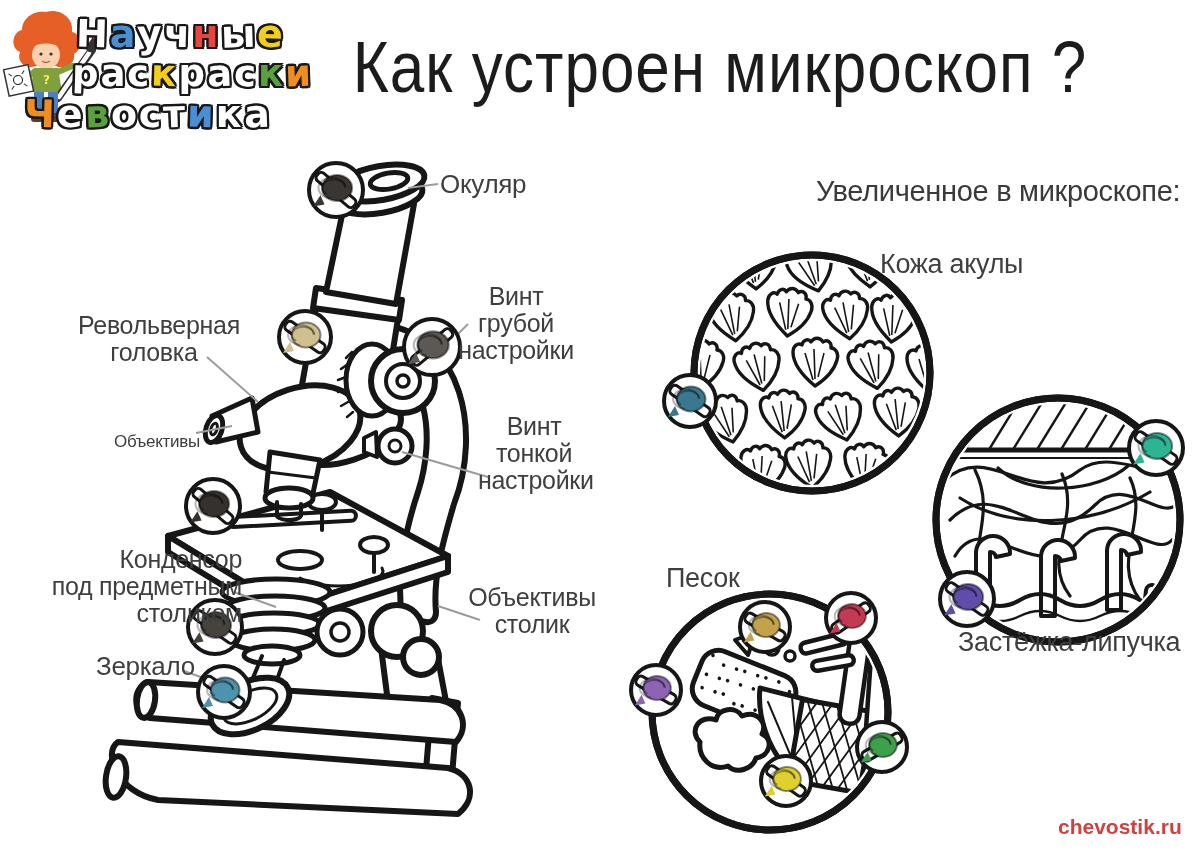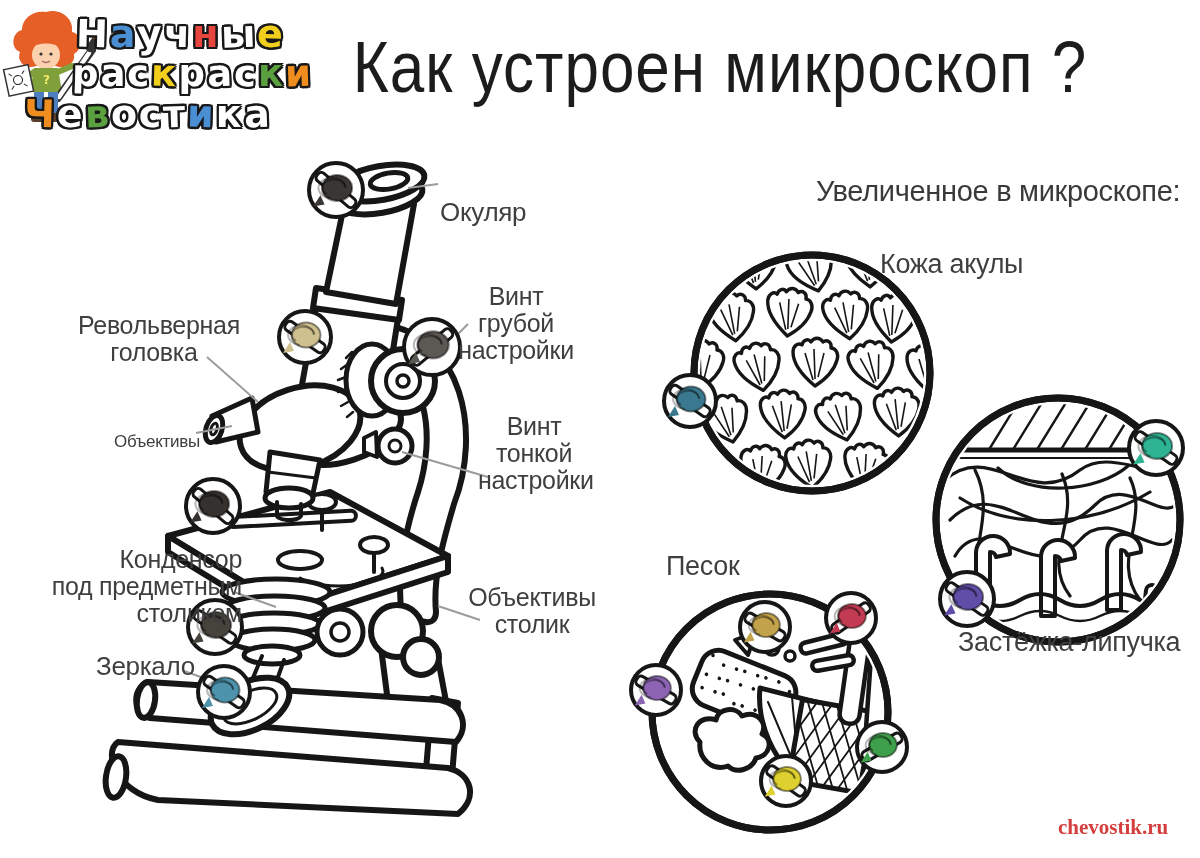--- a/index.html
+++ b/index.html
@@ -5,21 +5,21 @@
   html,body{margin:0;padding:0;background:#ffffff;}
   .canvas{position:relative;width:1200px;height:858px;background:#fff;overflow:hidden;
           font-family:"Liberation Sans",sans-serif;}
   svg{position:absolute;left:0;top:0;}
   .hand{position:absolute;white-space:pre-line;color:#3f3f3f;line-height:1.08;
         font-family:"Liberation Sans",sans-serif;letter-spacing:-0.3px;}
   .c{text-align:center;}
   .title{color:#1c1c1c;transform:scaleY(1.18);transform-origin:50% 0;letter-spacing:1px;}
   .heading{color:#3a3a3a;}
   .site{position:absolute;font-weight:bold;color:#d43f3e;letter-spacing:0px;
-        font-family:Liberation Serif, serif;}
+        font-family:Liberation Sans, sans-serif;}
   .logo-line{position:absolute;font-family:"DejaVu Sans",sans-serif;font-weight:700;
              letter-spacing:2px;white-space:nowrap;}
   .logo-line span{display:inline-block;color:#fff;
      text-shadow:-2px -2px 0 #181818,2px -2px 0 #181818,-2px 2px 0 #181818,2px 2px 0 #181818,
                  -2.4px 0 0 #181818,2.4px 0 0 #181818,0 -2.4px 0 #181818,0 2.4px 0 #181818;}
   .logo-line span:nth-child(3n){transform:rotate(-2deg);}
   .logo-line span:nth-child(3n+1){transform:rotate(1.6deg);}
 </style>
 </head>
 <body>
@@ -505,36 +505,36 @@
       <rect x="31" y="107" width="14" height="9" rx="3" fill="#5a3d2b"></rect>
       <rect x="47" y="107" width="14" height="9" rx="3" fill="#5a3d2b"></rect>
     </svg>
     <div class="logo-line" style="left:76px;top:12px;font-size:38px;"><span style="color: rgb(255, 255, 255);">Н</span><span style="color: rgb(74, 143, 212);">а</span><span style="color: rgb(255, 255, 255);">у</span><span style="color: rgb(255, 255, 255);">ч</span><span style="color: rgb(232, 69, 63);">н</span><span style="color: rgb(255, 255, 255);">ы</span><span style="color: rgb(242, 207, 29);">е</span></div>
     <div class="logo-line" style="left:72px;top:52px;font-size:37px;"><span style="color: rgb(255, 255, 255);">р</span><span style="color: rgb(255, 255, 255);">а</span><span style="color: rgb(255, 255, 255);">с</span><span style="color: rgb(242, 207, 29);">к</span><span style="color: rgb(255, 255, 255);">р</span><span style="color: rgb(255, 255, 255);">а</span><span style="color: rgb(255, 255, 255);">с</span><span style="color: rgb(90, 160, 62);">к</span><span style="color: rgb(239, 141, 31);">и</span></div>
     <div class="logo-line" style="left:24px;top:92px;font-size:38px;"><span style="color: rgb(239, 141, 31);">Ч</span><span style="color: rgb(255, 255, 255);">е</span><span style="color: rgb(90, 160, 62);">в</span><span style="color: rgb(255, 255, 255);">о</span><span style="color: rgb(255, 255, 255);">с</span><span style="color: rgb(255, 255, 255);">т</span><span style="color: rgb(74, 143, 212);">и</span><span style="color: rgb(255, 255, 255);">к</span><span style="color: rgb(255, 255, 255);">а</span></div>
   </div>
 
   <div class="hand title" style="left:330px;top:28px;width:780px;text-align:center;font-size:62px;">Как устроен микроскоп ?</div>
 
-  <div class="hand" style="left:440px;top:170px;font-size:26px;margin-top:28px;">Окуляр</div>
+  <div class="hand" style="left:440px;top:170px;font-size:26px;">Окуляр</div>
   <div class="hand c" style="left:78px;top:312px;width:152px;font-size:25px;">Револьверная
 головка</div>
   <div class="hand" style="left:82px;top:433px;font-size:17px;margin-left:32px;">Объективы</div>
   <div class="hand c" style="left:452px;top:283px;width:128px;font-size:25px;">Винт
 грубой
 настройки</div>
   <div class="hand c" style="left:478px;top:413px;width:112px;font-size:25px;">Винт
 тонкой
 настройки</div>
   <div class="hand c" style="left:42px;top:546px;width:200px;font-size:25px;text-align:right;">Конденсор
 под предметным
 столиком</div>
   <div class="hand c" style="left:462px;top:584px;width:140px;font-size:25px;">Объективы
 столик</div>
   <div class="hand" style="left:96px;top:652px;font-size:26px;">Зеркало</div>
 
   <div class="hand heading" style="left:780px;top:176px;font-size:29px;margin-left:36px;">Увеличенное в микроскопе:</div>
   <div class="hand" style="left:880px;top:250px;font-size:27px;">Кожа акулы</div>
-  <div class="hand" style="left:666px;top:552px;font-size:27px;">Песок</div>
+  <div class="hand" style="left:666px;top:564px;font-size:27px;">Песок</div>
   <div class="hand" style="left:952px;top:628px;font-size:27px;margin-left:6px;">Застёжка-липучка</div>
 
   <div class="site" style="left:1058px;top:815px;font-size:21px;">chevostik.ru</div>
 </div>
 
 </body></html>

